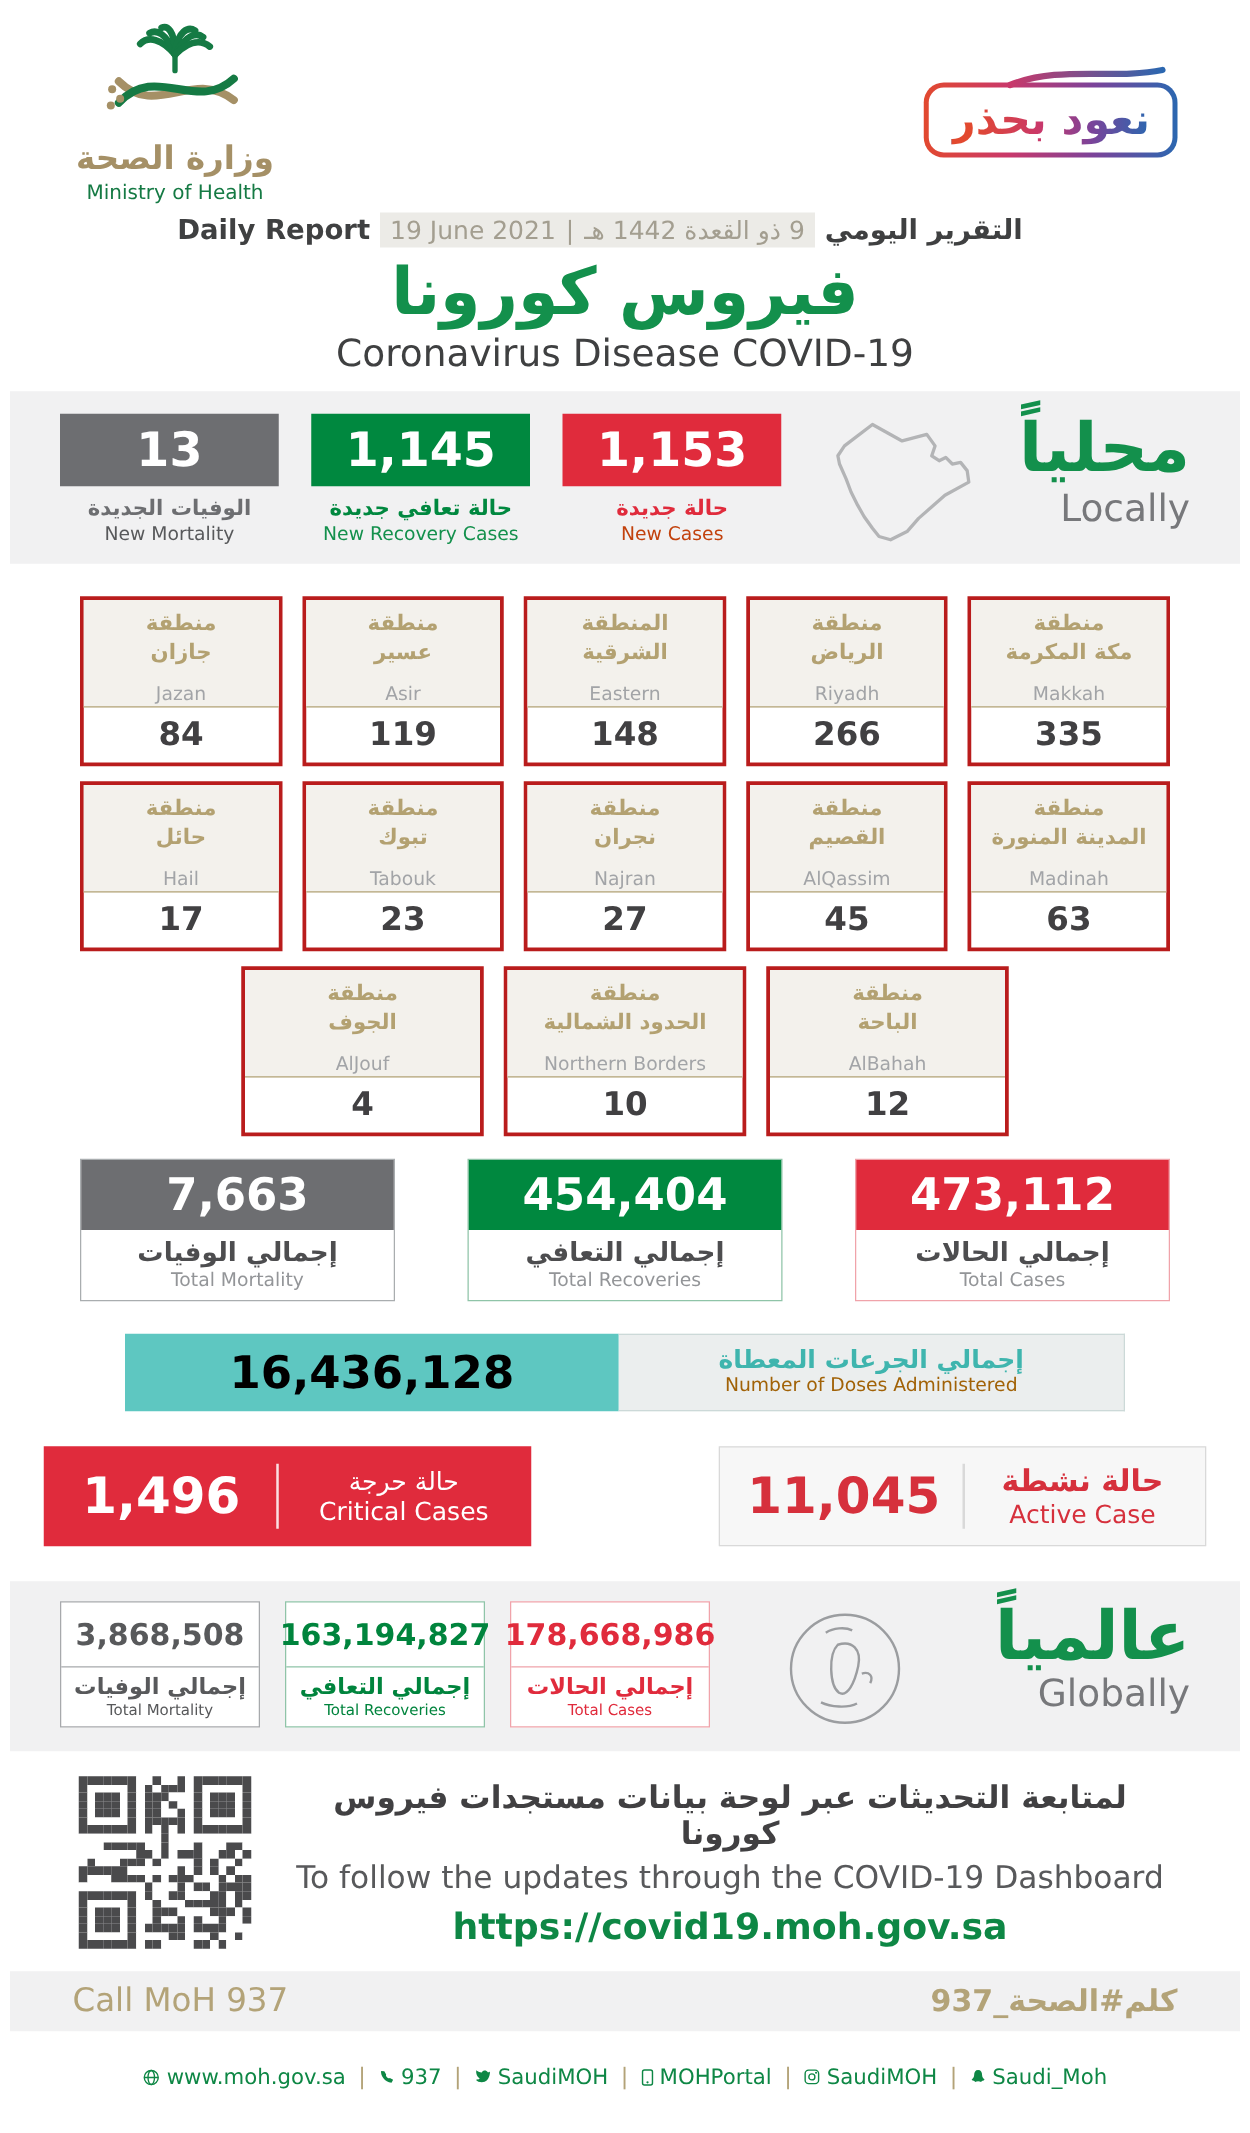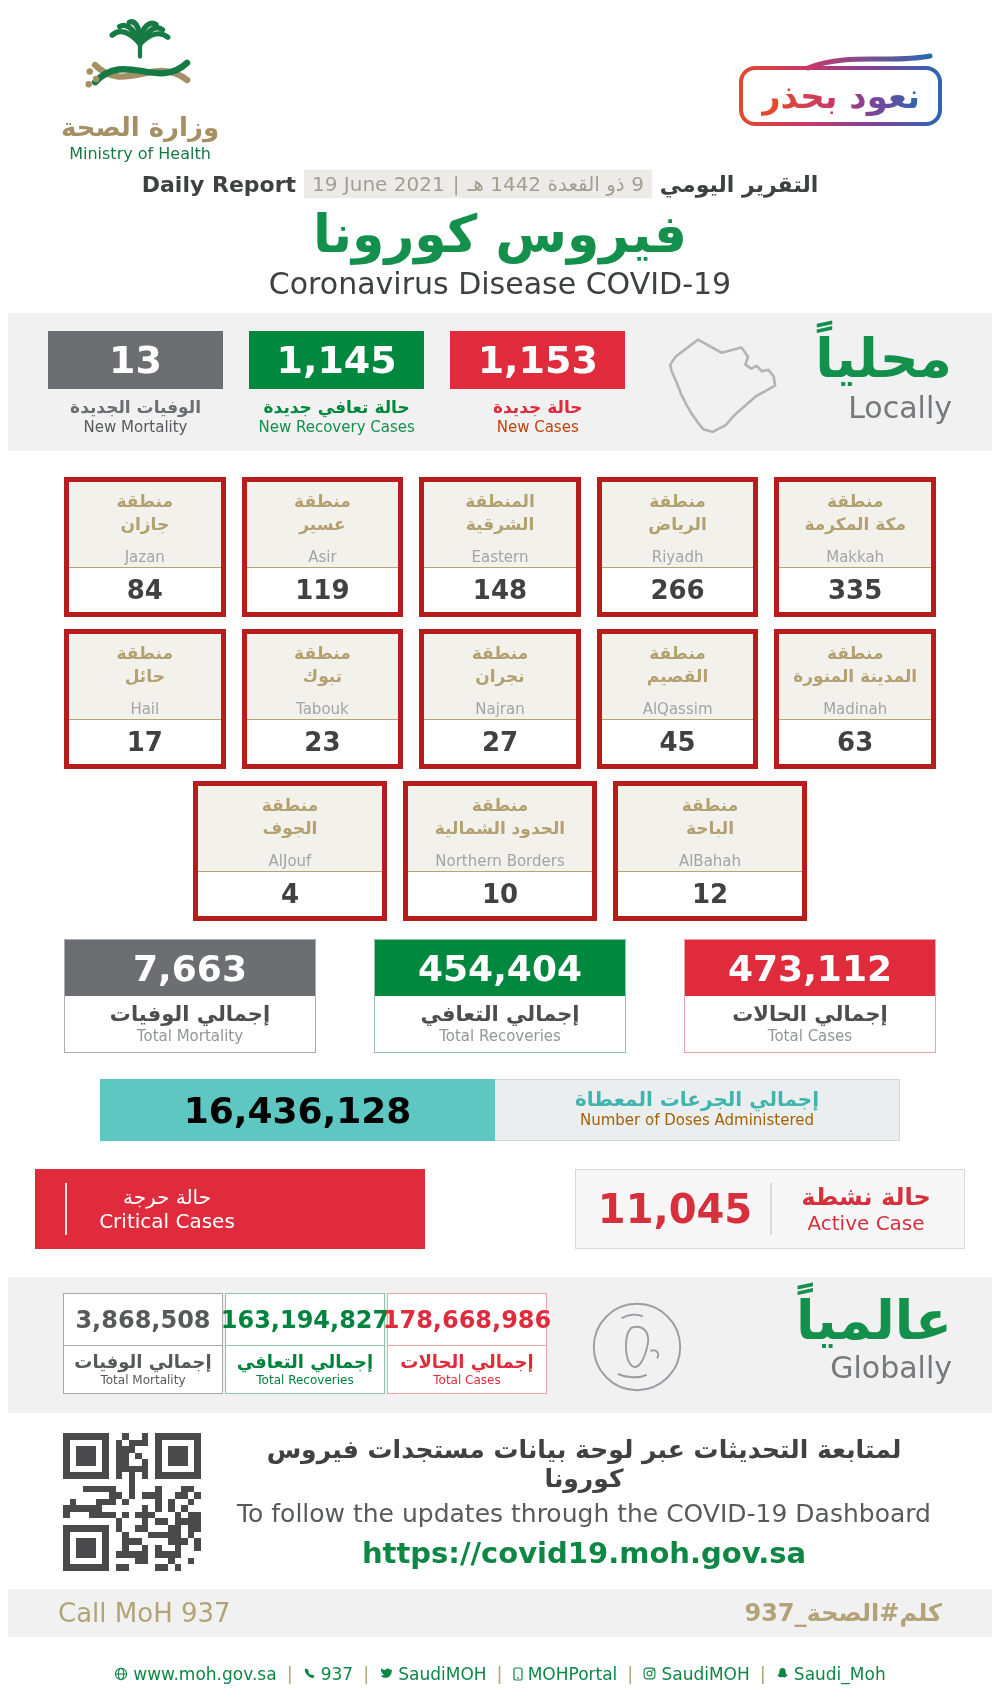--- a/index.html
+++ b/index.html
@@ -39,21 +39,21 @@
   .stat-en { font-size:15px; margin-top:1px; }
   .map-wrap { margin-top:2px; margin-left:6px; }
   .loc-head { margin-left:auto; text-align:right; margin-top:0px; }
   .loc-head-ar { color:#13904c; font-size:54px; font-weight:bold; line-height:1.05; }
   .loc-head-en { color:#77787b; font-size:30px; margin-top:2px; }
 
   
   .regions { width:872px; margin:26px auto 0 auto; }
   .rrow { display:flex; gap:16px; margin-bottom:12px; }
   .rrow.center { justify-content:center; }
-  .rcard { width:194px; border:5px solid #b91c1c; background:#ffffff; }
+  .rcard { width:194px; border:3px solid #b91c1c; background:#ffffff; }
   .rcard-head { background:#f3f1ec; border-bottom:1px solid #b4a478; height:86px; padding-top:8px; text-align:center; }
   .rcard-ar { color:#b3a171; font-size:17px; font-weight:bold; white-space:pre-line; line-height:1.35; }
   .rcard-en { color:#a2a4a7; font-size:15px; margin-top:12px; }
   .rcard-val { height:44px; display:flex; align-items:center; justify-content:center; color:#414042; font-size:26px; font-weight:bold; }
 
   
   .totals { width:872px; margin:18px auto 0 auto; display:flex; justify-content:space-between; }
   .tbox { width:252px; text-align:center; border:1px solid #b9bdbf; background:#ffffff; }
   .tbox-head { height:56px; display:flex; align-items:center; justify-content:center; color:#ffffff; font-size:36px; font-weight:bold; }
   .tbox-ar { color:#4d4d4f; font-size:21px; font-weight:bold; margin-top:6px; }
@@ -78,21 +78,21 @@
   .ofwhich-ar { font-size:22px; font-weight:bold; }
   .ofwhich-arrows { font-size:36px; font-weight:bold; letter-spacing:-4px; line-height:0.9; }
   .active-box { width:390px; height:80px; background:#f7f7f7; border:1px solid #d9d9d9; color:#d6303c; display:flex; align-items:center; padding:0 18px; margin-left:auto; }
   .active-val { flex:1; text-align:center; font-size:40px; font-weight:bold; }
   .vdiv2 { width:2px; height:52px; background:#d9d9d9; margin:0 14px; }
   .active-labs { width:160px; text-align:center; }
   .active-ar { font-size:24px; font-weight:bold; }
   .active-en { font-size:20px; }
 
   
-  .globally { margin-top:28px; padding:16px 40px 16px 55px; display:flex; align-items:flex-start; gap:2px; height:136px; }
+  .globally { margin-top:28px; padding:16px 40px 16px 40px; display:flex; align-items:flex-start; gap:20px; height:136px; }
   .gbox { width:160px; background:#ffffff; text-align:center; border:1px solid; }
   .gbox-val { height:52px; display:flex; align-items:center; justify-content:center; font-size:24px; font-weight:bold; border-bottom:1px solid; }
   .gbox-ar { font-size:18px; font-weight:bold; margin-top:5px; }
   .gbox-en { font-size:12px; margin:1px 0 6px 0; }
   .globe-wrap { margin:6px 10px 0 40px; }
   .glob-head { margin-left:auto; text-align:right; }
   .glob-head-ar { color:#13904c; font-size:54px; font-weight:bold; line-height:1.05; }
   .glob-head-en { color:#77787b; font-size:30px; margin-top:0px; }
 
   
@@ -333,20 +333,21 @@
   <div class="doses">
     <div class="doses-val">16,436,128</div>
     <div class="doses-lab">
       <div class="doses-ar" dir="rtl">إجمالي الجرعات المعطاة</div>
       <div class="doses-en">Number of Doses Administered</div>
     </div>
   </div>
 
   <div class="crit-row">
     <div class="crit-box">
+      <div class="crit-val">1,496</div>
       <div class="vdiv"></div>
       <div class="crit-labs">
         <div class="crit-ar" dir="rtl">حالة حرجة</div>
         <div class="crit-en">Critical Cases</div>
       </div>
     </div>
     <div class="active-box">
       <div class="active-val">11,045</div>
       <div class="vdiv2"></div>
       <div class="active-labs">

